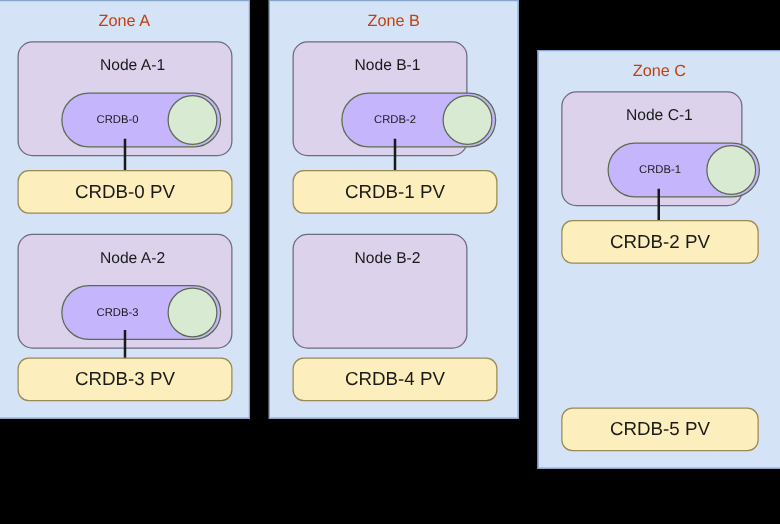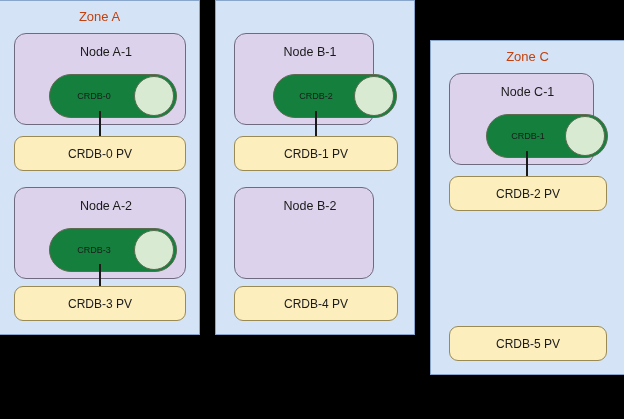--- a/index.html
+++ b/index.html
@@ -67,21 +67,21 @@
   .node-slot1 { top: 32px; height: 92px; }
   .node-slot2 { top: 186px; height: 92px; }
 
   .zone-a .node { left: 14px; width: 172px; }
   .zone-b .node { left: 18px; width: 140px; }
   .zone-c .node { left: 18px; width: 145px; }
 
   
   .cyl {
     position: absolute;
-    background: #15803d;
+    background: #c4b5fd;
     border: 1px solid #5c6b4f;
     border-radius: 22px;
     box-sizing: border-box;
   }
   .cyl-cap {
     position: absolute;
     right: 2px;
     top: 1px;
     bottom: 1px;
     width: 40px;
@@ -121,21 +121,21 @@
     border-radius: 9px;
     box-sizing: border-box;
   }
   .pv-label {
     position: absolute;
     left: 0;
     right: 0;
     top: 50%;
     transform: translateY(-50%);
     text-align: center;
-    font-size: 12px;
+    font-size: 15px;
     color: #1a1a1a;
     line-height: 16px;
   }
   .pv-slot1 { top: 135px; height: 35px; }
   .pv-slot2 { top: 285px; height: 35px; }
 
   .zone-a .pv { left: 14px; width: 172px; }
   .zone-b .pv { left: 18px; width: 164px; }
   .zone-c .pv { left: 18px; width: 158px; }
 </style>
@@ -168,20 +168,21 @@
       </div>
     </div>
     <div class="connector" style="left:99px; top:263px; height:25px;"></div>
 
     <div class="pv pv-slot2">
       <div class="pv-label">CRDB-3 PV</div>
     </div>
   </div>
 
   <div class="zone zone-b">
+    <div class="zone-title">Zone B</div>
 
     <div class="node node-slot1">
       <div class="node-title">Node B-1</div>
       <div class="cyl">
         <div class="cyl-cap"></div>
         <div class="cyl-label">CRDB-2</div>
       </div>
     </div>
     <div class="connector" style="left:99px; top:110px; height:25px;"></div>
 

